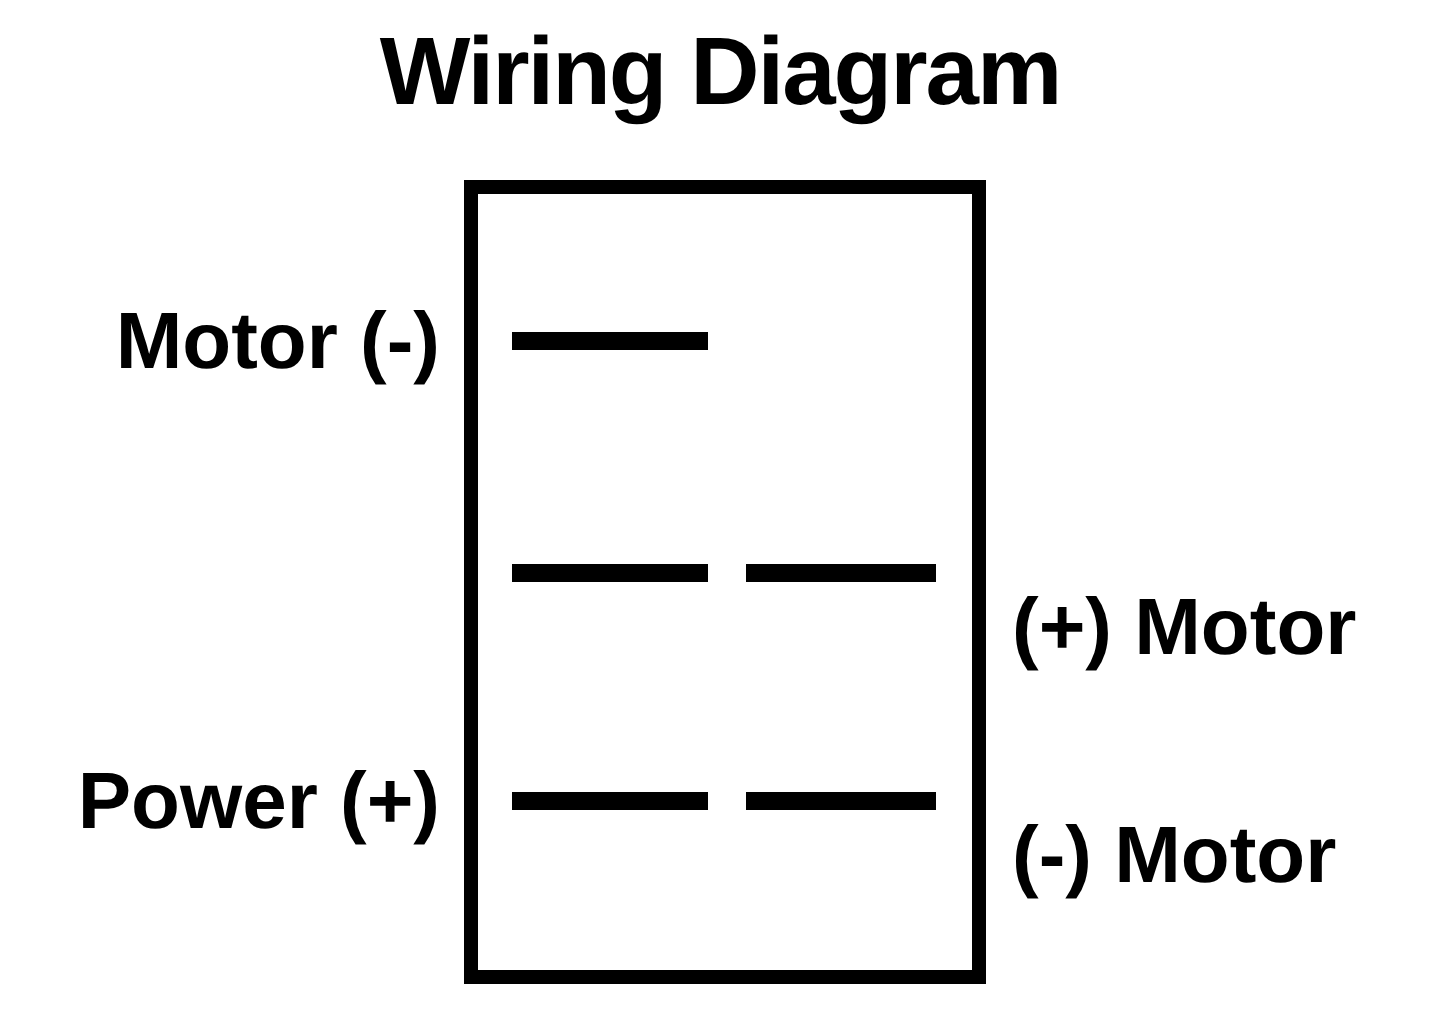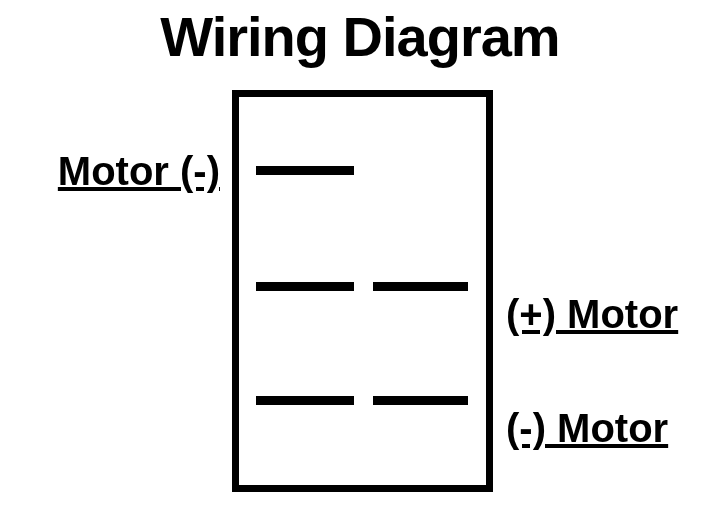--- a/index.html
+++ b/index.html
@@ -20,21 +20,21 @@
 
   
   #diagram-title {
     position: absolute;
     left: 0;
     top: 6px;
     width: 720px;
     text-align: center;
     font-family: "Liberation Sans", sans-serif;
     font-weight: bold;
-    font-size: 56px;
+    font-size: 48px;
     line-height: 62px;
     letter-spacing: -1px;
     color: #000000;
     white-space: nowrap;
   }
 
   
   #switch-body {
     position: absolute;
     left: 232px;
@@ -68,21 +68,20 @@
 
   
   .side-label {
     position: absolute;
     font-family: "Liberation Sans", sans-serif;
     font-weight: bold;
     font-size: 40px;
     line-height: 40px;
     color: #000000;
     white-space: nowrap;
-    text-decoration: underline;
   }
   .label-left {
     left: 0;
     width: 220px;
     text-align: right;
   }
   .label-right {
     left: 506px;
     width: 214px;
     text-align: left;
@@ -114,18 +113,19 @@
   </div>
 
   <div class="terminal-row" id="terminal-row-3">
     <div class="terminal-bar left-bar"></div>
     <div class="terminal-bar right-bar"></div>
   </div>
 
   <div class="side-label label-left" id="label-left-1">Motor (-)</div>
 
 
+  <div class="side-label label-left" id="label-left-3">Power (+)</div>
 
   <div class="side-label label-right" id="label-right-1">(+) Motor</div>
 
   <div class="side-label label-right" id="label-right-2">(-) Motor</div>
 
 </div>
 
 </body></html>

